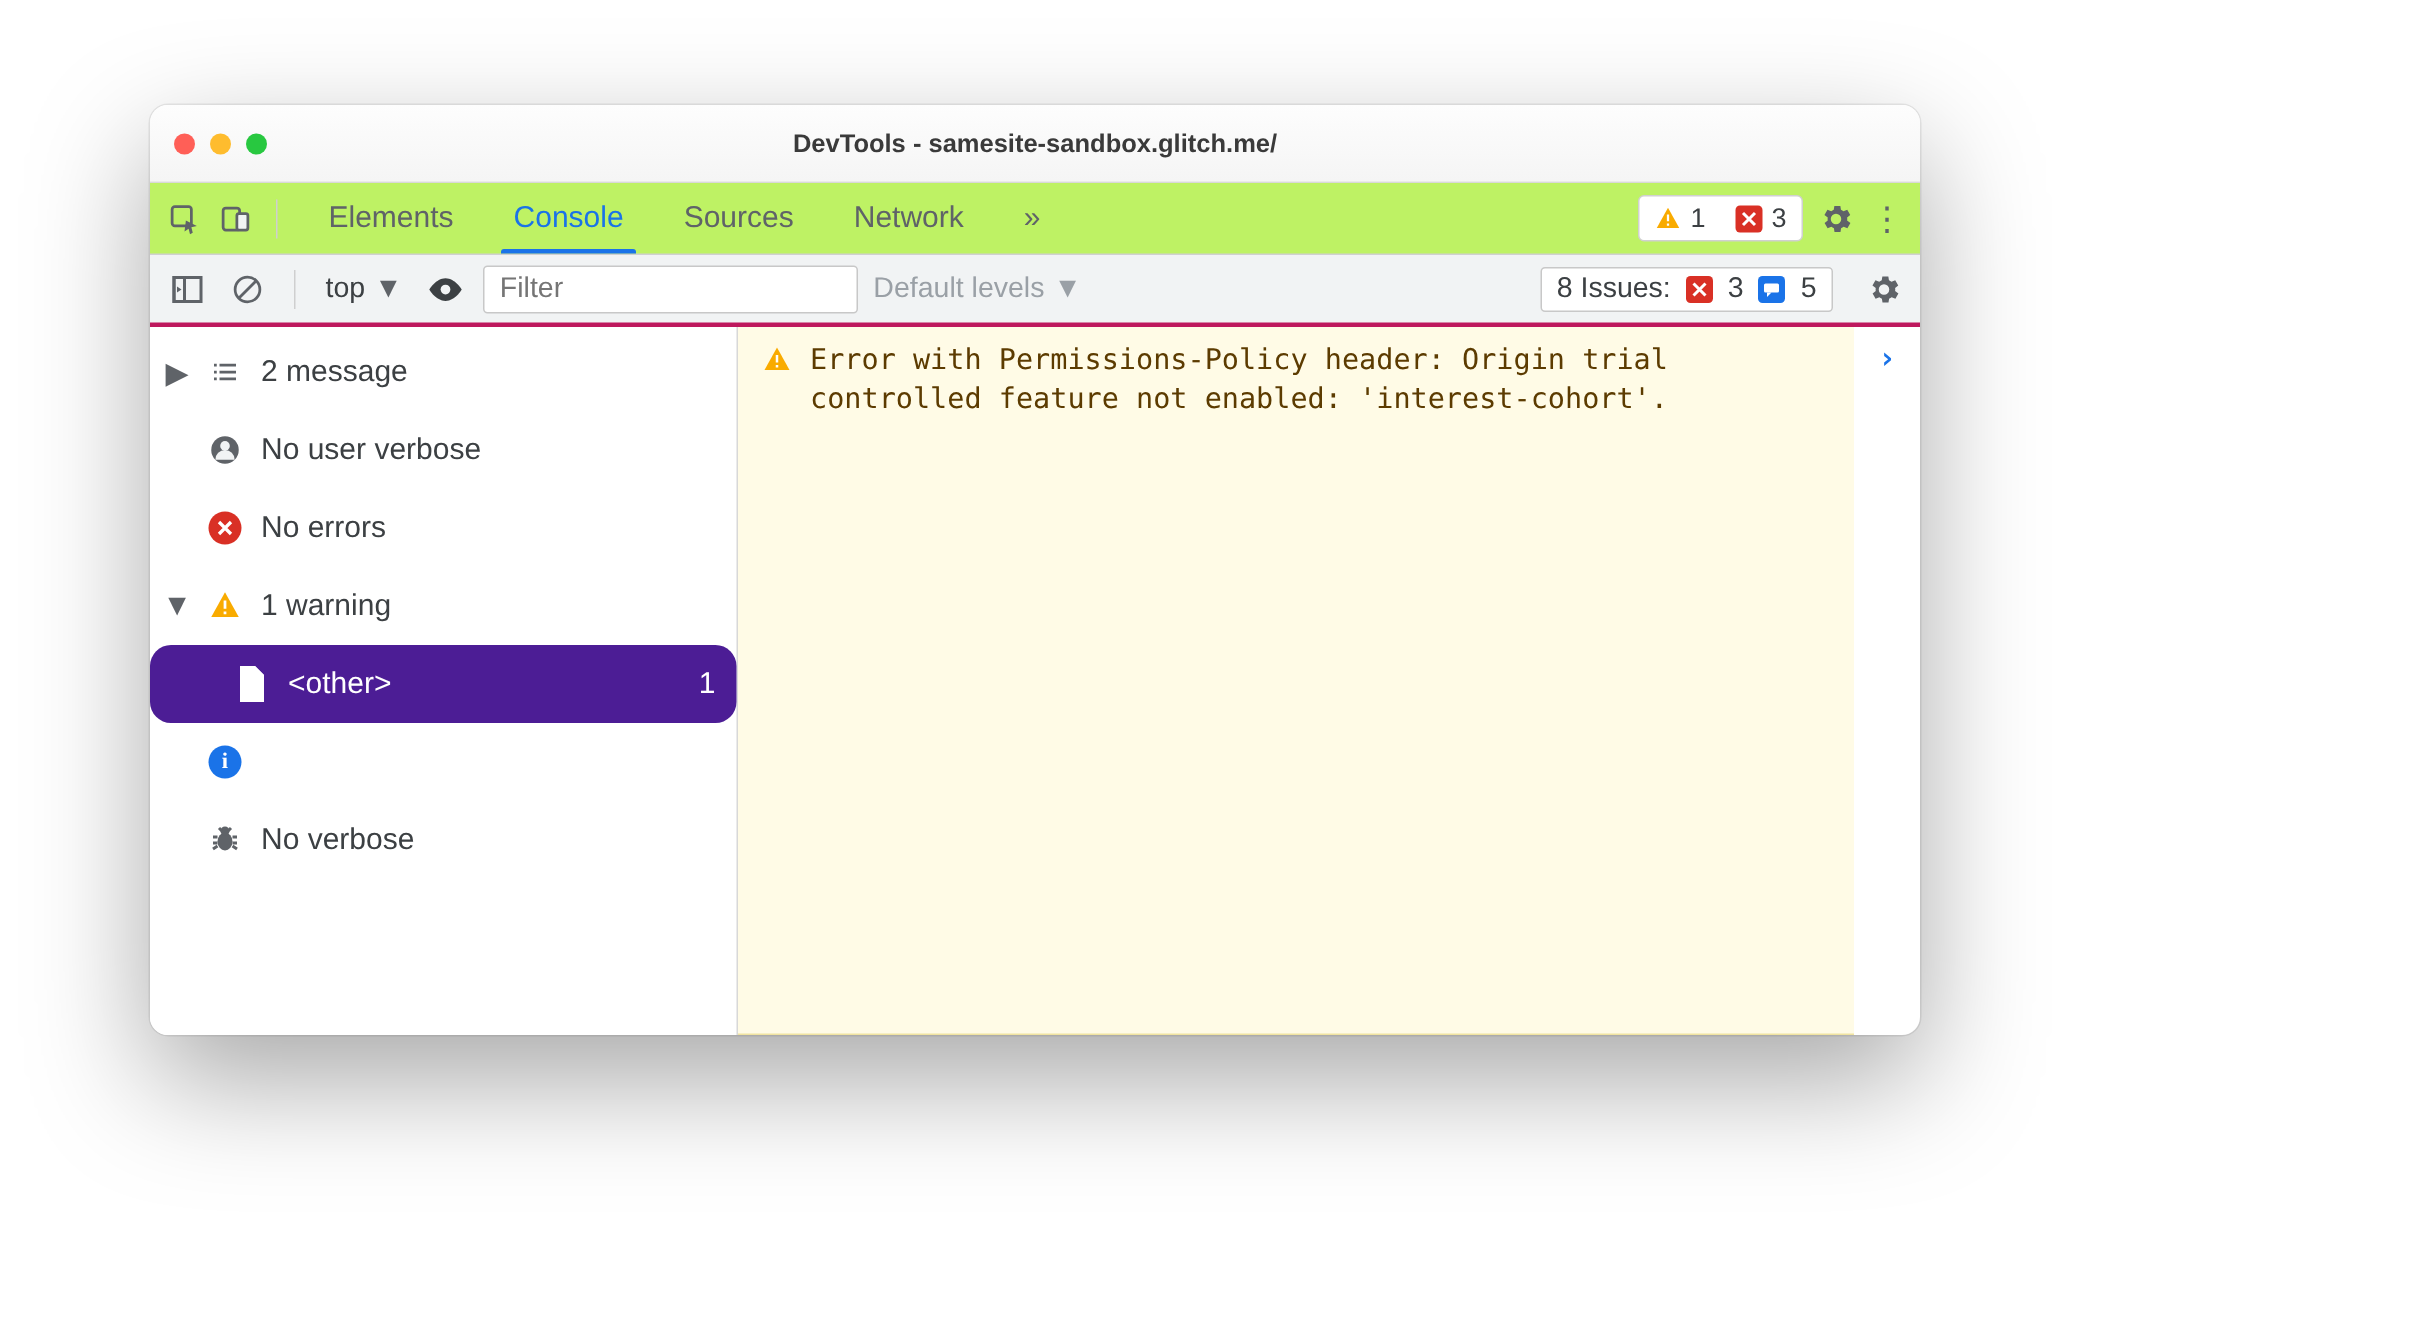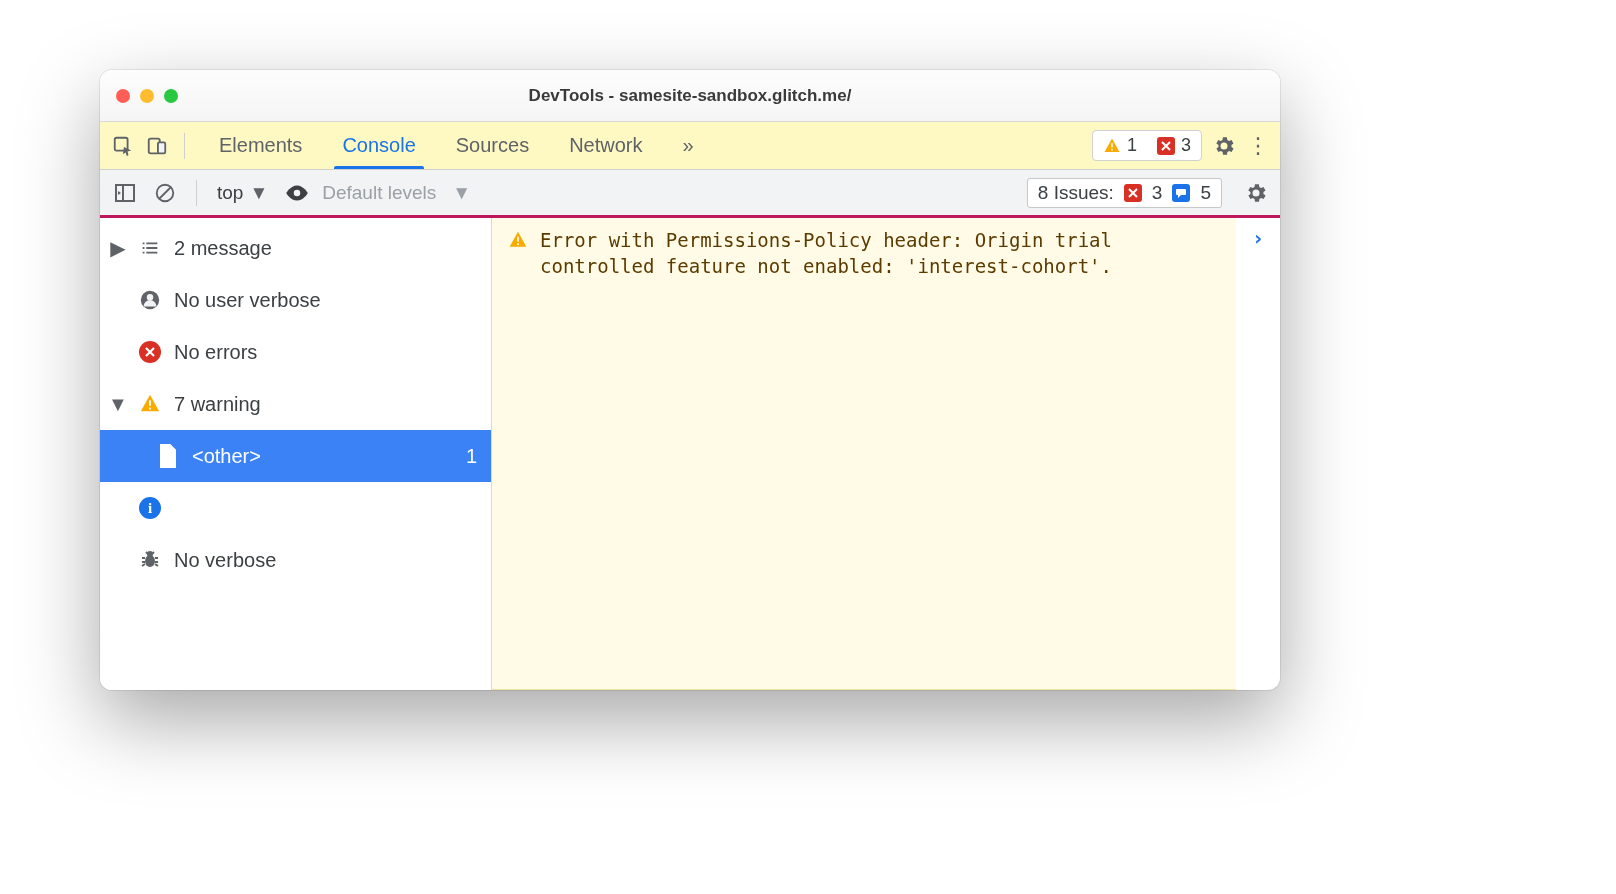--- a/index.html
+++ b/index.html
@@ -37,21 +37,21 @@
   .dot.red{background:#ff5f57;}
   .dot.yellow{background:#febc2e;}
   .dot.green{background:#28c840;}
   .title {
     position:absolute; left:0; right:0; text-align:center;
     font-size:17px; color:#3a3a3a; font-weight:600;
   }
   
   .tabbar {
     height: 48px;
-    background: #fef9c3;
+    background: #bef264;
     border-bottom: 1px solid #d0d0d0;
     display:flex; align-items:center; padding: 0 10px;
     gap: 8px;
   }
   .tb-icon { width:26px; height:26px; display:flex; align-items:center; justify-content:center; color:#5f6368; }
   .vdiv { width:1px; height:26px; background:#cfcfcf; margin:0 6px;}
   .tabs { display:flex; align-items:stretch; height:100%; gap:12px; margin-left:6px;}
   .tab {
     display:flex; align-items:center; padding: 0 14px;
     font-size:20px; color:#5f6368; cursor:pointer; position:relative;
@@ -79,21 +79,21 @@
   .context-sel {
     display:flex; align-items:center; gap:6px; font-size:19px; color:#3c4043;
     padding:2px 4px;
   }
   .eye { color:#3c4043; }
   .filter-input {
     width:250px; height:32px; border:1px solid #c8c8c8; background:#fff;
     border-radius:3px; padding:0 10px; font-size:19px; color:#9aa0a6;
   }
   .levels {
-    font-size:19px; color:#9aa0a6; display:flex; align-items:center; gap:16px;
+    font-size:19px; color:#9aa0a6; display:flex; align-items:center; gap:6px;
   }
   .issues-box {
     margin-left:auto; display:flex; align-items:center; gap:10px;
     border:1px solid #c8c8c8; background:#fff; border-radius:3px;
     padding:3px 10px; font-size:19px; color:#3c4043;
   }
   
   .body { flex:1; display:flex; min-height:0;}
   .sidebar {
     width:392px; border-right:1px solid #d8d8d8; background:#fff;
@@ -101,21 +101,21 @@
   }
   .srow {
     display:flex; align-items:center; height:52px; padding:0 14px 0 10px;
     gap:12px; font-size:20px; color:#3c4043; cursor:pointer;
   }
   .srow .arrow { width:16px; display:flex; justify-content:center; color:#5f6368;}
   .srow .ic { width:24px; height:24px; display:flex; align-items:center; justify-content:center;}
   .srow .txt { flex:1; }
   .srow .cnt { font-size:20px; }
   .srow.indent { padding-left:56px; }
-  .srow.selected { background:#3b82f6; color:#fff; }
+  .srow.selected { background:#4c1d95; color:#fff;border-radius:14px; }
   .srow.selected .cnt { color:#fff; }
   .srow.selected .ic svg path { fill:#fff; }
   .err-circ { width:22px; height:22px; border-radius:50%; background:#d93025; display:flex; align-items:center; justify-content:center;}
   .info-circ { width:22px; height:22px; border-radius:50%; background:#1a73e8; display:flex; align-items:center; justify-content:center; color:#fff; font-weight:bold; font-family:Georgia,serif; font-size:15px;}
   .content { flex:1; display:flex; flex-direction:row; min-width:0;}
   .msg {
     background:#fffbe6; border-bottom:1px solid #f0e3a0;
     display:flex; padding:10px 16px; gap:12px;
     font-family: Menlo, Consolas, monospace; font-size:19px;
     color:#5c3b00; line-height:1.35;
@@ -206,20 +206,21 @@
     <div class="context-sel">
       <span>top</span>
       <span style="color:#5f6368;">▼</span>
     </div>
     <div class="fb-btn eye">
       <svg width="26" height="26" viewBox="0 0 24 24">
           <path d="M12 5C6 5 2 12 2 12s4 7 10 7 10-7 10-7-4-7-10-7Z" fill="#3c4043"></path>
           <circle cx="12" cy="12" r="3" fill="#f1f3f4"></circle>
         </svg>
     </div>
+    <input class="filter-input" placeholder="Filter" style="">
     <div class="levels">
       <span>Default levels</span>
       <span>▼</span>
     </div>
     <div class="issues-box">
       <span>8 Issues:</span>
       <span class="icon-errsq">
         <svg viewBox="0 0 12 12">
             <path d="M2 2 L10 10 M10 2 L2 10" stroke="#fff" stroke-width="2"></path>
           </svg>
@@ -275,21 +276,21 @@
       </div>
       <div class="srow">
         <span class="arrow">▼</span>
         <span class="ic">
           <svg viewBox="0 0 24 24" width="22" height="22">
               <path d="M12 2 L22 20 H2 Z" fill="#f9ab00"></path>
               <rect x="11" y="8" width="2" height="6" fill="#fff"></rect>
               <rect x="11" y="16" width="2" height="2" fill="#fff"></rect>
             </svg>
         </span>
-        <span class="txt">7 warning</span>
+        <span class="txt">1 warning</span>
       </div>
       <div class="srow indent selected">
         <span class="ic">
           <svg width="20" height="24" viewBox="0 0 20 24">
               <path d="M2 0 H12 L18 6 V24 H2 Z" fill="#fff"></path>
               <path d="M12 0 V6 H18 Z" fill="#dbe7ff"></path>
             </svg>
         </span>
         <span class="txt">&lt;other&gt;</span>
         <span class="cnt">1</span>

